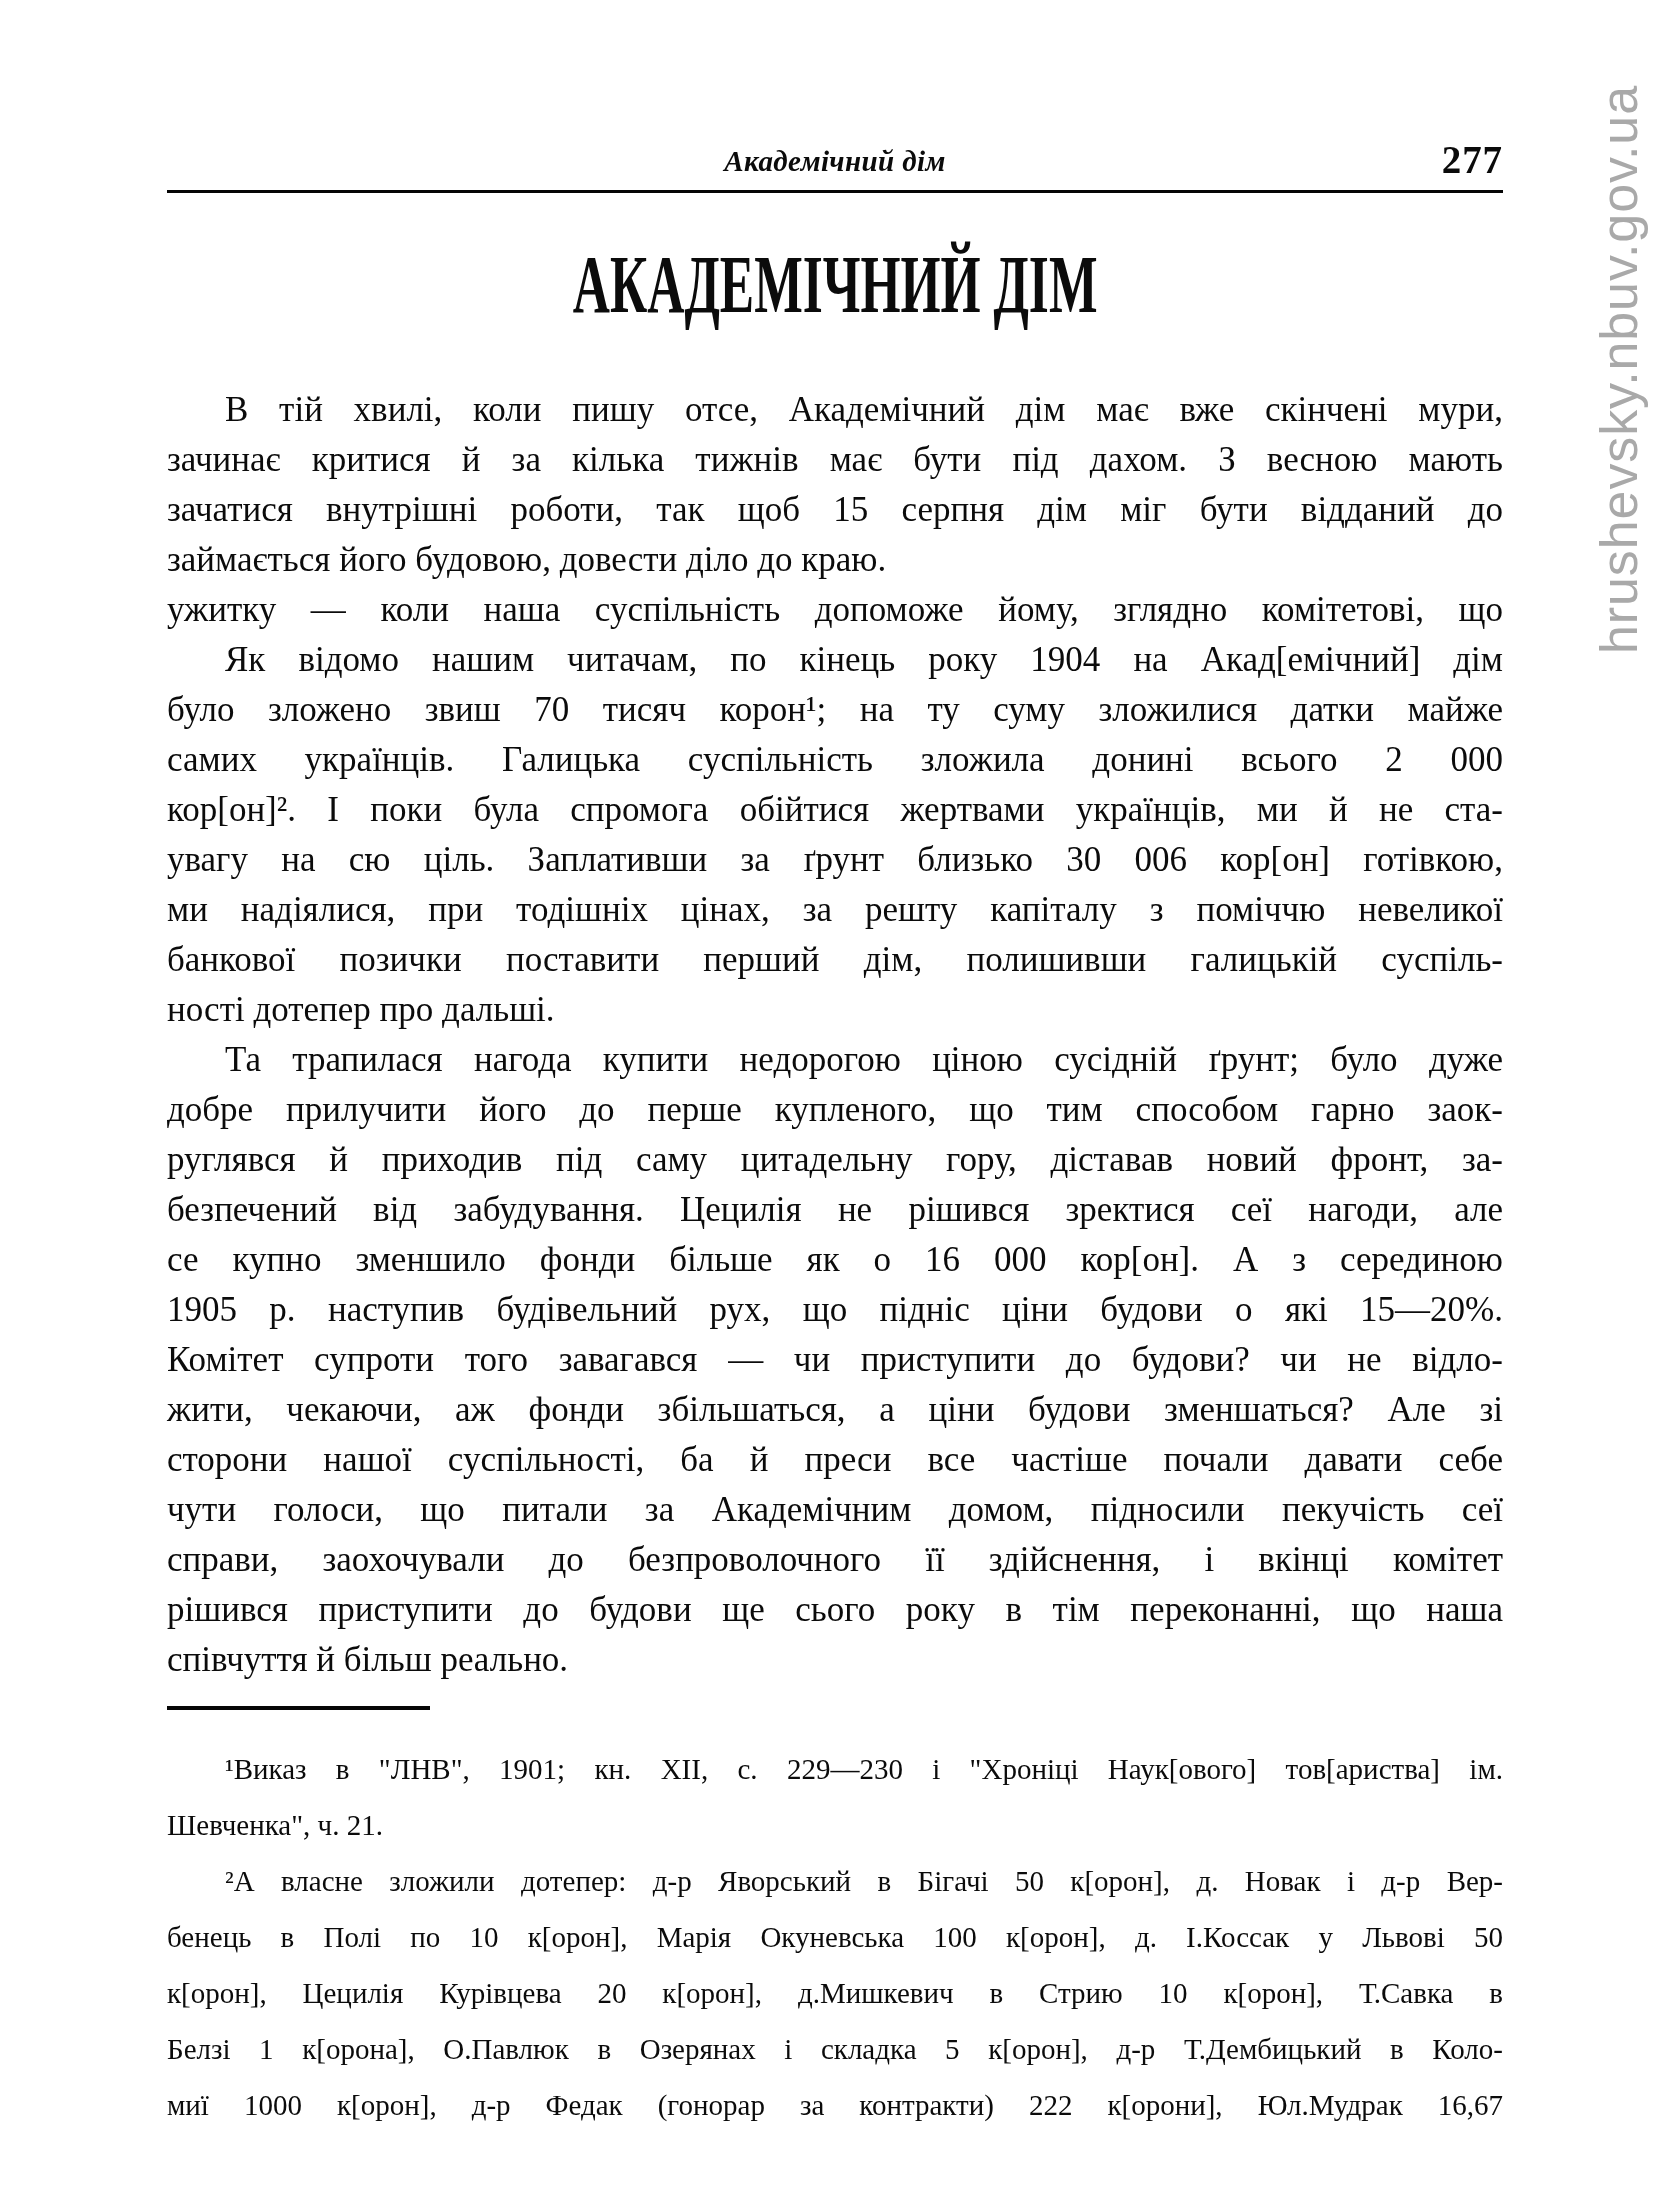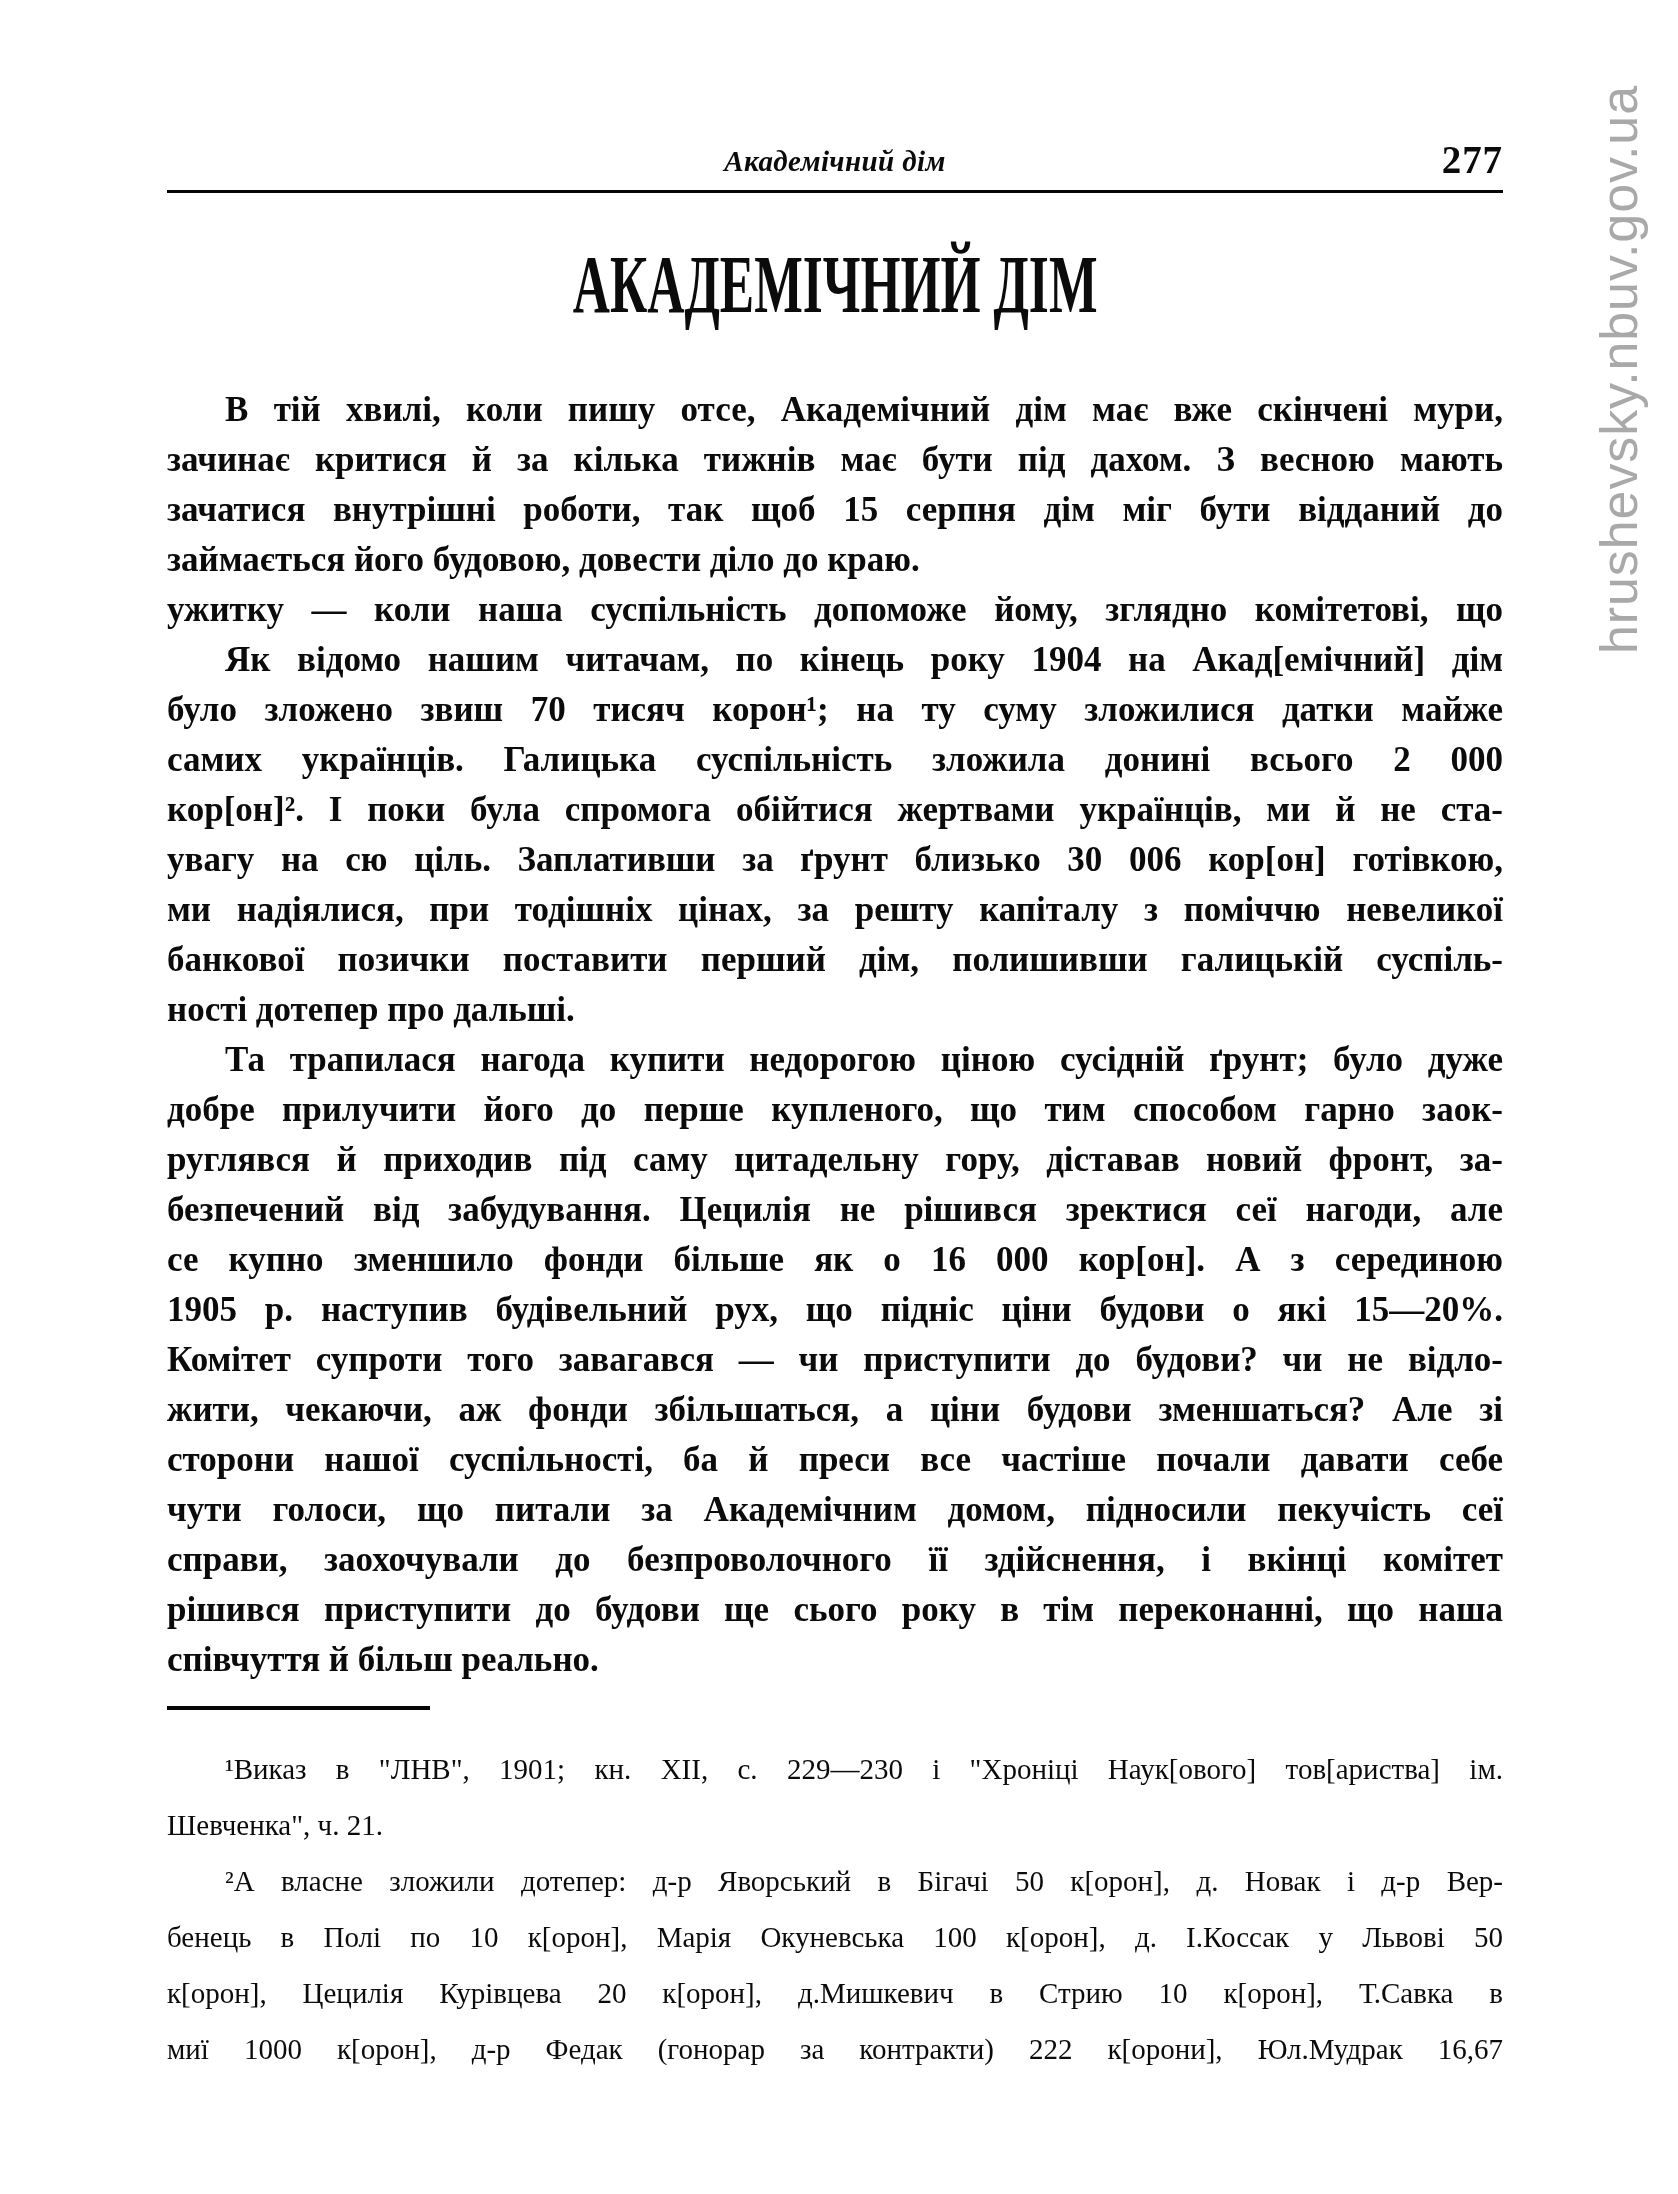--- a/index.html
+++ b/index.html
@@ -55,21 +55,20 @@
   }
   
   .body-text {
     margin-top: 26px;
     font-size: 35px;
     line-height: 50px;
   }
   .bline {
     text-align: justify;
     text-align-last: justify;
-    font-weight: bold;
   }
   .bline.first { text-indent: 58px; }
   .bline.end { text-align-last: left; }
   
   .footnote-sep {
     width: 263px;
     border-top: 4.4px solid #060606;
     margin-top: 21px;
   }
   .footnotes {
@@ -164,20 +163,21 @@
 
       <div>
         <div class="fline first">¹Виказ в "ЛНВ", 1901; кн. XII, с. 229—230 і "Хроніці Наук[ового] тов[ариства] ім.</div>
         <div class="fline end">Шевченка", ч. 21.</div>
       </div>
 
       <div>
         <div class="fline first">²А власне зложили дотепер: д-р Яворський в Бігачі 50 к[орон], д. Новак і д-р Вер-</div>
         <div class="fline">бенець в Полі по 10 к[орон], Марія Окуневська 100 к[орон], д. І.Коссак у Львові 50</div>
         <div class="fline">к[орон], Цецилія Курівцева 20 к[орон], д.Мишкевич в Стрию 10 к[орон], Т.Савка в</div>
+        <div class="fline">Белзі 1 к[орона], О.Павлюк в Озерянах і складка 5 к[орон], д-р Т.Дембицький в Коло-</div>
         <div class="fline">миї 1000 к[орон], д-р Федак (гонорар за контракти) 222 к[орони], Юл.Мудрак 16,67</div>
 
       </div>
 
     </div>
 
   </div>
 </div>
 
 

